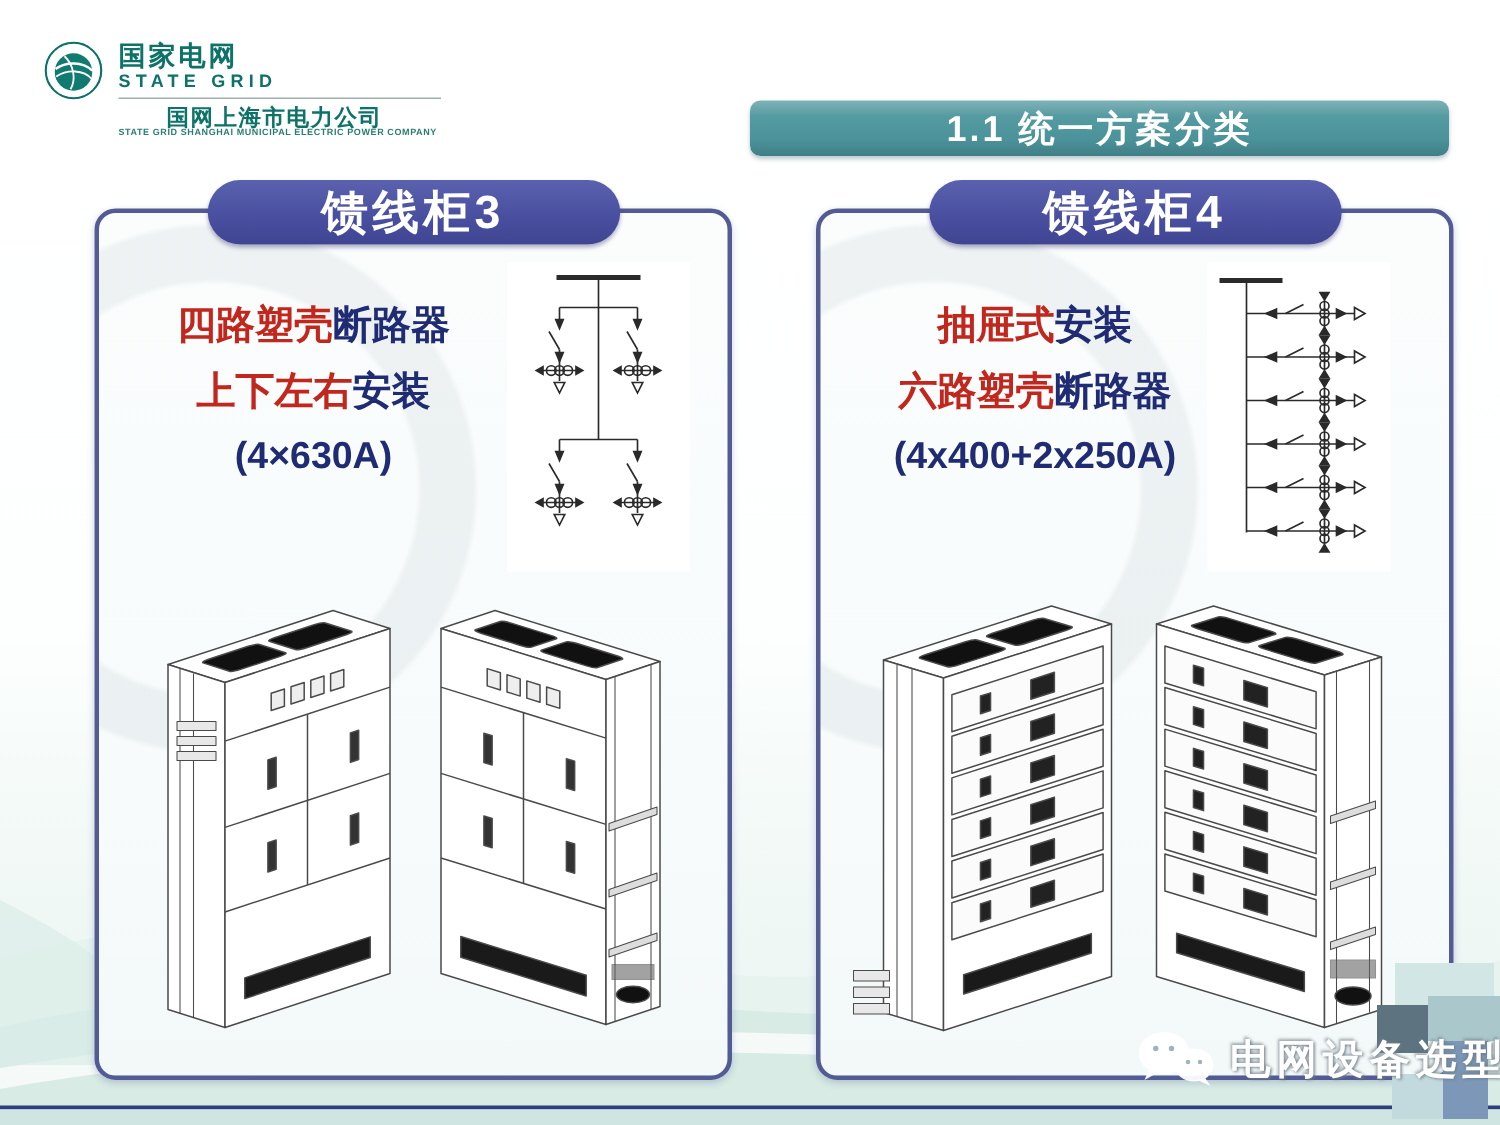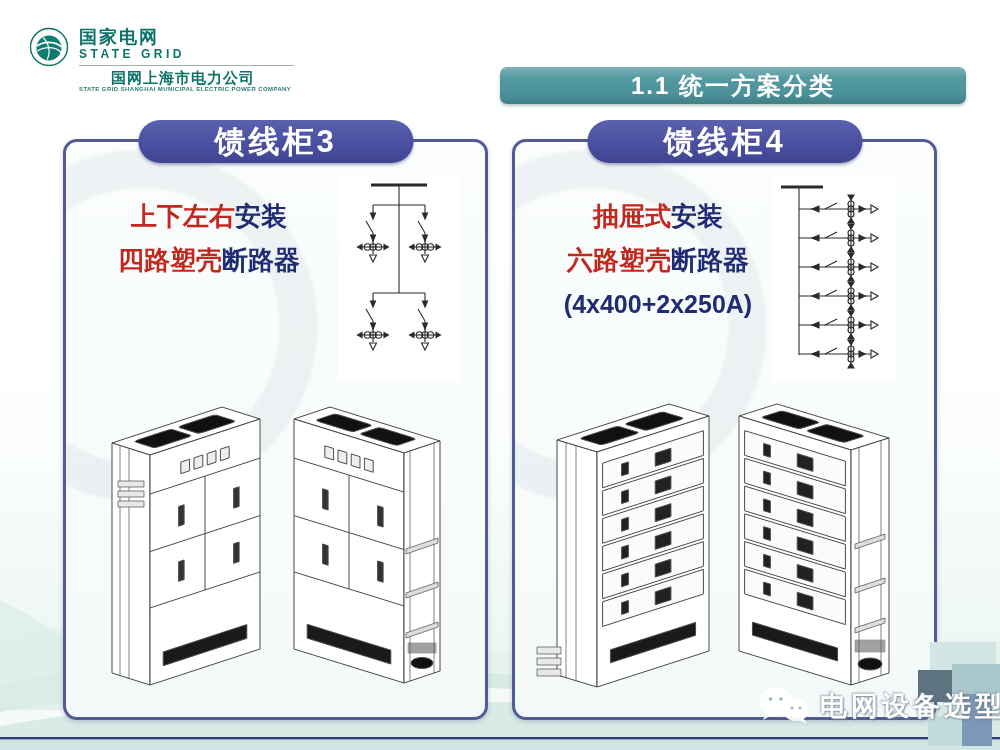--- a/index.html
+++ b/index.html
@@ -29,21 +29,21 @@
   
   .panel {
     position:absolute; top:139px; width:425px; height:581px; z-index:2;
     border:3px solid #525b93; border-radius:14px;
     background:
       radial-gradient(circle 160px at 18% 32%, rgba(0,0,0,0) 136px, rgba(150,168,178,.13) 140px, rgba(150,168,178,.13) 174px, rgba(0,0,0,0) 178px),
       linear-gradient(180deg,#fbfdfd 0%,#f7fbfb 70%,#f3f8f8 100%);
     box-shadow:0 2px 5px rgba(70,80,130,.25);
   }
   #panel-left { left:63px; }
-  #panel-right { left:512px; }
+  #panel-right { left:544px; }
   .pill {
     position:absolute; top:-22px; left:50%; transform:translateX(-50%);
     width:275px; height:43px; border-radius:22px;
     background:linear-gradient(180deg,#5a61ad 0%,#4a50a0 55%,#3f4591 100%);
     box-shadow:0 2px 3px rgba(50,55,110,.4);
     display:flex; align-items:center; justify-content:center;
     color:#fff; font-size:31px; font-weight:bold; letter-spacing:3px; z-index:3;
   }
   .spec { position:absolute; left:18px; top:52px; width:250px; text-align:center; }
   .spec-line { height:44px; line-height:44px; font-size:26px; font-weight:bold; white-space:nowrap; }
@@ -98,24 +98,27 @@
     <span>1.1 统一方案分类</span>
   </div>
 
   <div id="panel-left" class="panel">
     <div class="pill">
       <span>馈线柜3</span>
     </div>
 
     <div class="spec">
       <div class="spec-line">
+        <span class="red">四路塑壳</span><span class="navy">断路器</span>
+      </div>
+      <div class="spec-line">
         <span class="red">上下左右</span><span class="navy">安装</span>
       </div>
-      <div class="spec-line">
-        <span class="red">四路塑壳</span><span class="navy">断路器</span>
+      <div class="spec-line rating">
+        <span class="navy">(4×630A)</span>
       </div>
     </div>
 
     <svg class="diagram" width="122" height="206" viewBox="0 0 122 206">
       <g stroke="#2a2a2a" stroke-width="1.1" fill="none">
         <line x1="33" y1="10" x2="89" y2="10" stroke-width="3.2"></line>
         <line x1="61" y1="10" x2="61" y2="118"></line>
         <line x1="35" y1="30" x2="87" y2="30"></line>
         <line x1="35" y1="118" x2="87" y2="118"></line>
 

